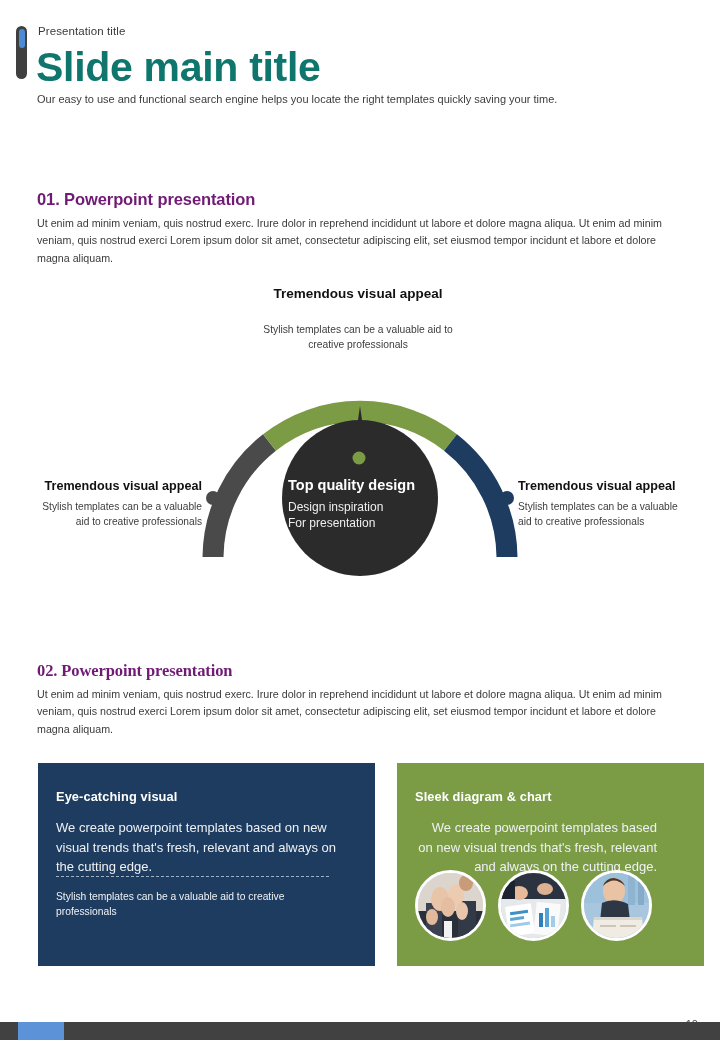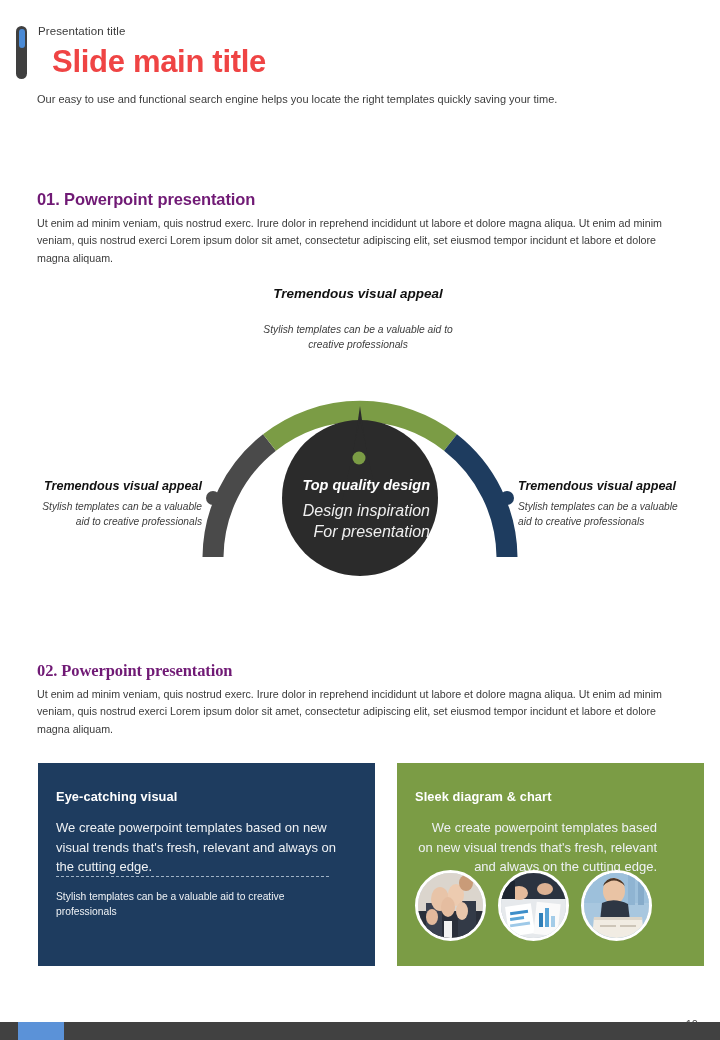--- a/index.html
+++ b/index.html
@@ -43,25 +43,25 @@
   .eyebrow {
     position: absolute;
     left: 38px;
     top: 25px;
     font-size: 11.5px;
     color: #3a3a3a;
     letter-spacing: 0.1px;
   }
   .main-title {
     position: absolute;
-    left: 52px;
+    left: 36px;
     top: 44px;
-    font-size: 31px;
-    font-weight: bold;
-    color: #ef4444;
+    font-size: 41px;
+    font-weight: bold;
+    color: #0f766e;
     letter-spacing: -0.3px;
   }
   .subtitle {
     position: absolute;
     left: 37px;
     top: 92px;
     width: 610px;
     font-size: 11px;
     line-height: 1.42;
     color: #3c3c3c;
@@ -86,21 +86,20 @@
   #sec1-body  { left: 37px; top: 215px; }
   #sec2-title { left: 37px; top: 661px; font-family: Liberation Serif, serif; }
   #sec2-body  { left: 37px; top: 686px; }
 
   
   .gauge-wrap {
     position: absolute;
     left: 0; top: 280px;
     width: 720px;
     height: 320px;
-    font-style: italic;
   }
   .gauge-svg {
     position: absolute;
     left: 198px;
     top: 90px;
   }
   .gauge-top-heading {
     position: absolute;
     left: 260px;
     top: 5px;
@@ -144,30 +143,30 @@
     left: 518px;
     top: 198px;
     width: 168px;
     text-align: left;
   }
   .gauge-center-text {
     position: absolute;
     left: 288px;
     top: 196px;
     width: 142px;
-    text-align: right;
+    text-align: left;
     color: #ffffff;
   }
   .gc-title {
     font-size: 14.5px;
     font-weight: bold;
     line-height: 1.28;
   }
   .gc-sub {
-    font-size: 16px;
+    font-size: 12px;
     line-height: 1.33;
     margin-top: 5px;
     color: #efefef;
   }
 
   
   .card {
     position: absolute;
     top: 763px;
     width: 307px;

